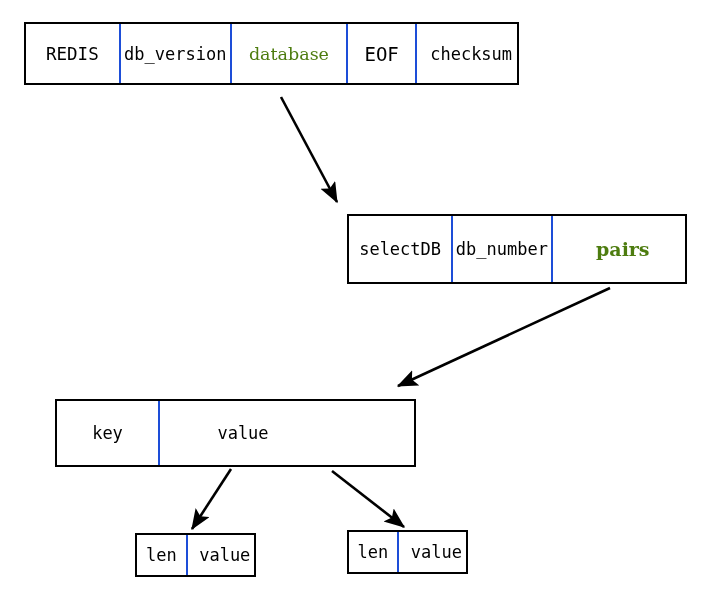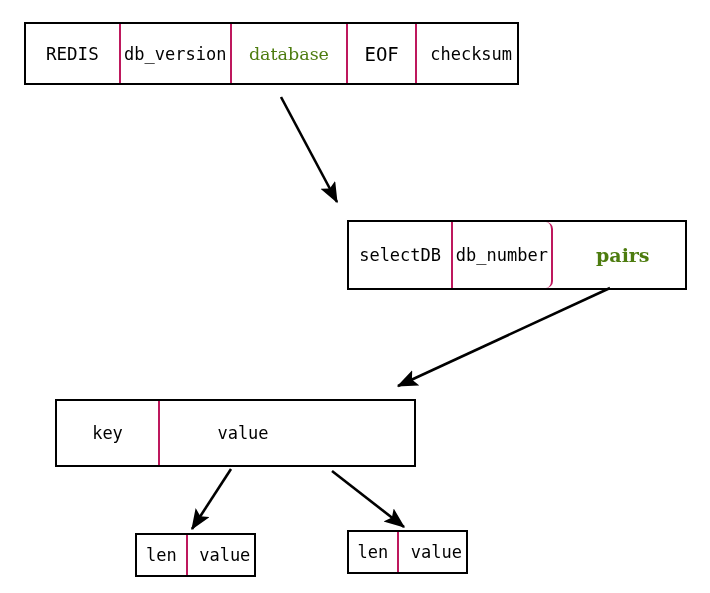--- a/index.html
+++ b/index.html
@@ -24,21 +24,21 @@
     box-sizing: border-box;
     border: 2px solid #000000;
     background: #ffffff;
   }
   .cell {
     box-sizing: border-box;
     display: flex;
     align-items: center;
     justify-content: center;
     background: #ffffff;
-    border-right: 2px solid #be185d;
+    border-right: 2px solid #1d4ed8;
     white-space: nowrap;
     overflow: hidden;
   }
   .cell:last-child {
     border-right: none;
     margin-left: 8px;
   }
   .t-sm   { font-size: 17px; letter-spacing: 0px; }
   .t-md   { font-size: 19px; }
   .t-lg   { font-size: 17.5px; }
@@ -48,23 +48,23 @@
 
   
   #row-header { left: 24px; top: 22px; width: 495px; height: 63px; }
   #row-header .c0 { width: 97px; }
   #row-header .c1 { width: 114px; }
   #row-header .c2 { width: 119px; }
   #row-header .c3 { width: 71px; }
   #row-header .c4 { width: 94px; border-right: none; }
 
   
-  #row-database { left: 347px; top: 220px; width: 340px; height: 70px; text-align: center; }
+  #row-database { left: 347px; top: 214px; width: 340px; height: 70px; text-align: center; }
   #row-database .c0 { width: 108px; }
-  #row-database .c1 { width: 103px; border-radius: 7px; }
+  #row-database .c1 { width: 103px; }
   #row-database .c2 { width: 129px; border-right: none; }
 
   
   #row-pair { left: 55px; top: 399px; width: 361px; height: 68px; }
   #row-pair .c0 { width: 108px; }
   #row-pair .c1 { width: 103px; }
   #row-pair .c2 { width: 150px; border-right: none; }
 
   
   #row-key-detail { left: 135px; top: 533px; width: 121px; height: 44px; }

